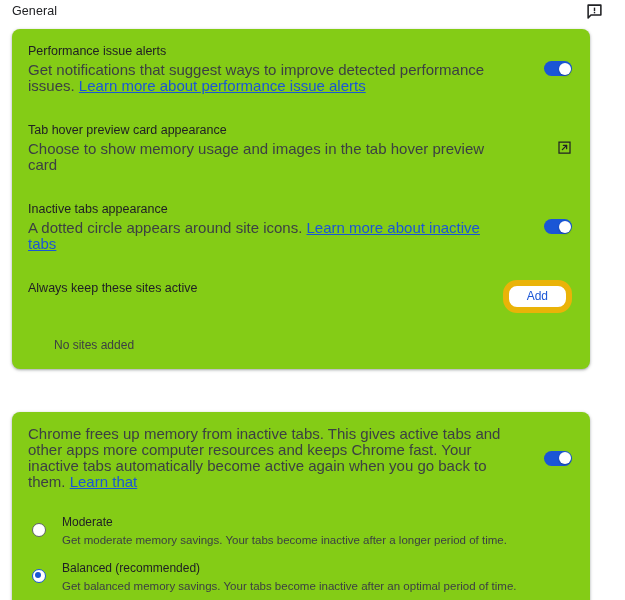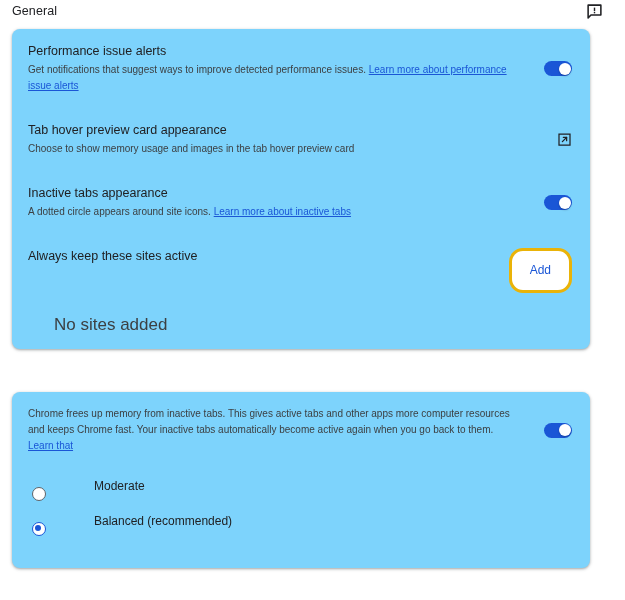--- a/index.html
+++ b/index.html
@@ -38,21 +38,21 @@
   .feedback-icon {
     width: 17px;
     height: 17px;
     display: block;
     cursor: pointer;
   }
 
   
   .card {
     margin: 0 35px 0 12px;
-    background: #7dd3fc;
+    background: #84cc16;
     border-radius: 8px;
     box-shadow: 0 1px 2px 0 rgba(60,64,67,.30), 0 1px 3px 1px rgba(60,64,67,.15);
     overflow: hidden;
   }
 
   
   .row {
     display: flex;
     align-items: flex-start;
     padding: 14px 18px 14px 16px;
@@ -64,21 +64,21 @@
     padding-right: 14px;
     min-width: 0;
   }
   .row-title {
     font-size: 12.5px;
     color: #202124;
     line-height: 17px;
     margin-bottom: 2px;
   }
   .row-sub {
-    font-size: 10px;
+    font-size: 15px;
     color: #3c4043;
     line-height: 16px;
   }
   .row-control {
     flex: 0 0 auto;
     display: flex;
     align-items: center;
     justify-content: flex-end;
     min-width: 46px;
     align-self: center;
@@ -114,45 +114,44 @@
   
   .ext-icon {
     width: 15px;
     height: 15px;
     display: block;
     cursor: pointer;
   }
 
   
   .add-btn {
-    border: 3px solid #eab308;
+    border: 6px solid #eab308;
     background: #ffffff;
     color: #1a56d6;
     font-family: "Liberation Sans", sans-serif;
     font-size: 12px;
     border-radius: 14px;
-    padding: 12px 18px;
+    padding: 3px 18px;
     cursor: pointer;
     line-height: 15px;
   }
 
   
   .empty-row {
     padding: 10px 16px 16px 42px;
-    font-size: 17px;
+    font-size: 12px;
     color: #3c4043;
     line-height: 16px;
   }
 
   
   .radio-row {
     display: flex;
     align-items: flex-start;
     padding: 6px 18px 6px 20px;
-    gap: 32px;
   }
   .radio {
     flex: 0 0 auto;
     width: 14px;
     height: 14px;
     border-radius: 50%;
     border: 1.6px solid #5f6368;
     box-sizing: border-box;
     margin-top: 9px;
     margin-right: 16px;
@@ -281,27 +280,29 @@
         </div>
       </div>
     </div>
 
     <div class="radio-list">
 
       <div class="radio-row">
         <span class="radio"></span>
         <div class="radio-text">
           <div class="radio-title">Moderate</div>
+          <div class="radio-sub">Get moderate memory savings. Your tabs become inactive after a longer period of time.</div>
         </div>
       </div>
 
       <div class="radio-row">
         <span class="radio selected"></span>
         <div class="radio-text">
           <div class="radio-title">Balanced (recommended)</div>
+          <div class="radio-sub">Get balanced memory savings. Your tabs become inactive after an optimal period of time.</div>
         </div>
       </div>
 
       <div class="radio-row">
         
         
       </div>
 
     </div>
   </div>

